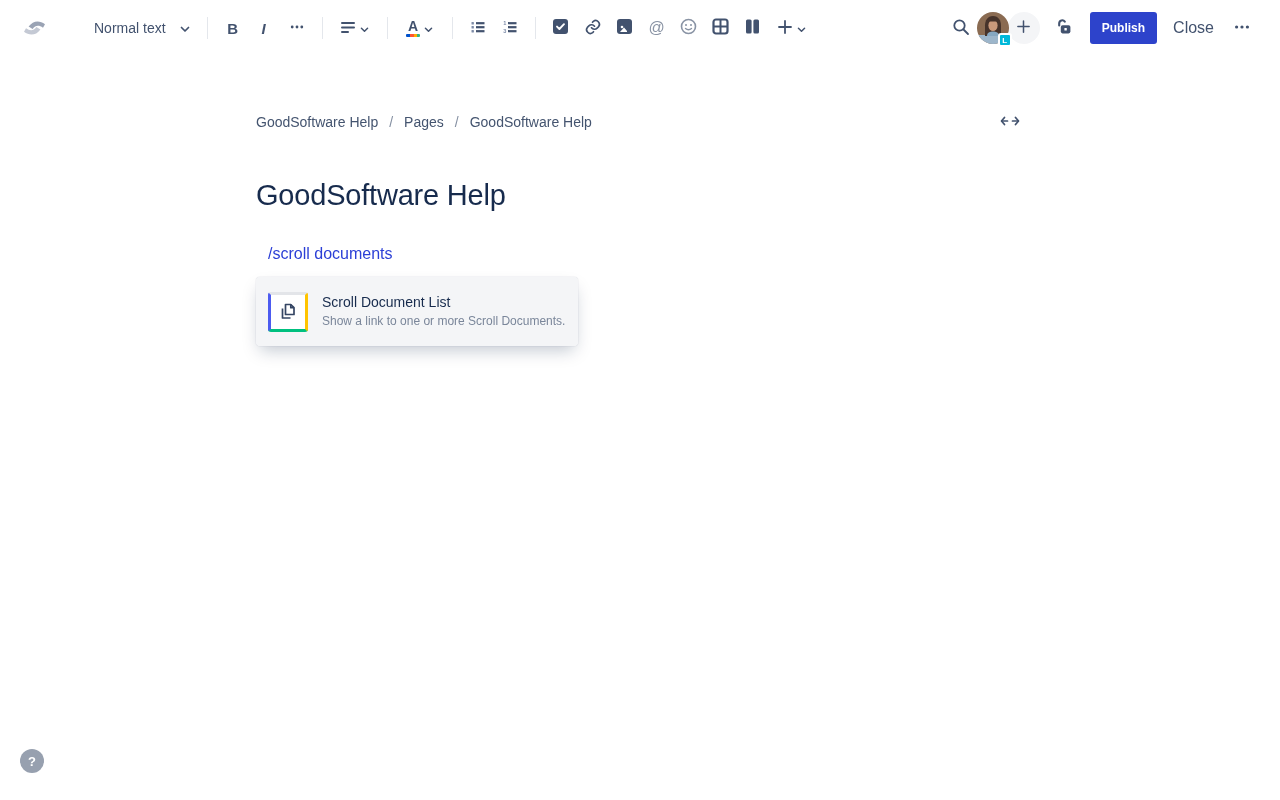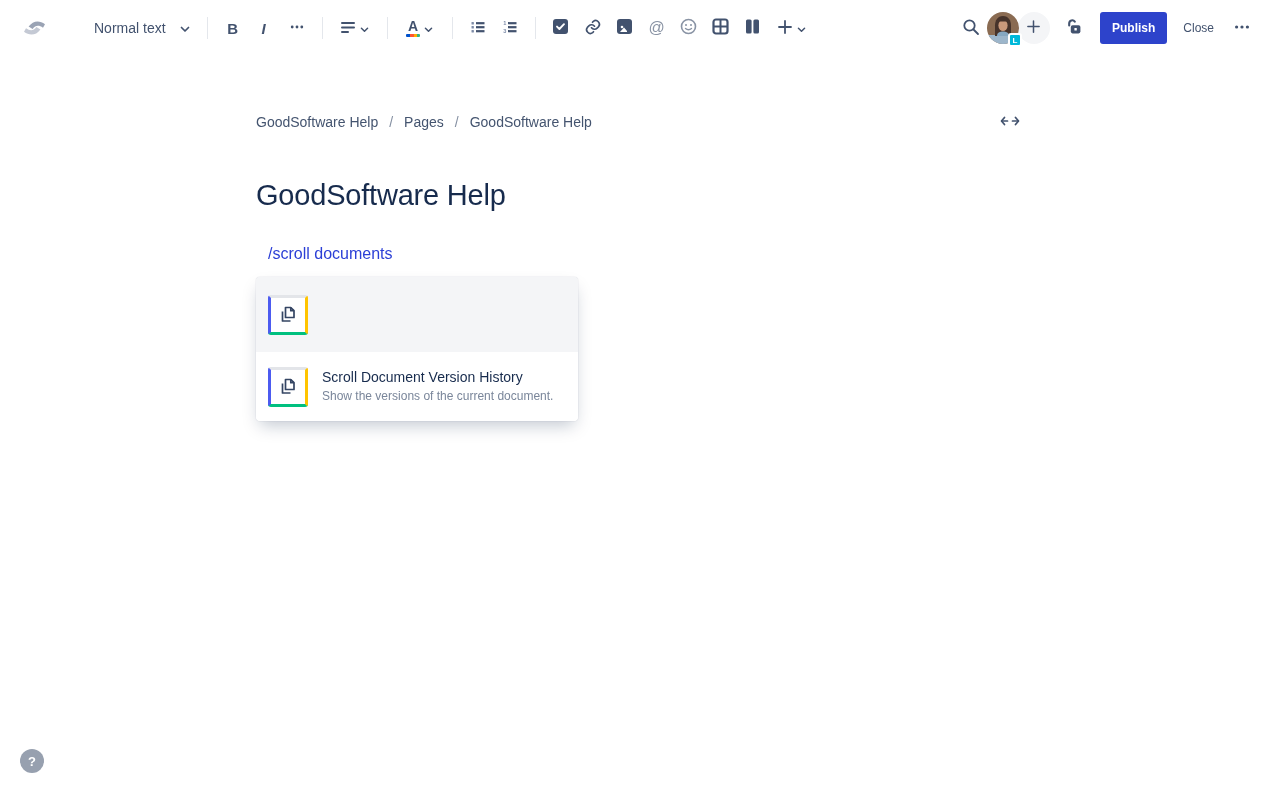--- a/index.html
+++ b/index.html
@@ -50,21 +50,21 @@
     display:flex; align-items:center; justify-content:center; color:#42526E; cursor:pointer;
     margin-left:-1px; flex:0 0 auto;
   }
   .publish-btn {
     height:32px; padding:0 12px; margin:0 6px 0 10px; border:none; border-radius:3px;
     background:#2D43CB; color:#fff; font-size:12px; font-weight:600; cursor:pointer;
     font-family:inherit;
   }
   .close-btn {
     height:32px; padding:0 10px; border:none; border-radius:3px; background:transparent;
-    color:#42526E; font-size:12px; font-weight:500; cursor:pointer; font-family:inherit;
+    color:#42526E; font-size:16px; font-weight:500; cursor:pointer; font-family:inherit;
   }
   .tb-right .ibtn { margin-left:2px; }
 
   
   .crumb-row {
     position:absolute; top:111px; left:256px; width:768px; height:22px;
     display:flex; align-items:center; justify-content:space-between;
   }
   .breadcrumb { display:flex; align-items:center; gap:11px; font-size:14px; }
   .breadcrumb a { color:#44546F; text-decoration:none; cursor:pointer; }
@@ -387,34 +387,23 @@
     <div class="popup-item selected">
       <span class="doc-tile">
         <svg width="22" height="22" viewBox="0 0 22 22">
             <g fill="none" stroke="#344563" stroke-width="1.7" stroke-linejoin="round">
               <path d="M5.5 7.5 L5.5 17 L13.5 17"></path>
               <path d="M8.5 3.5 L13.8 3.5 L17 6.7 L17 13.5 L8.5 13.5 Z"></path>
               <path d="M13.8 3.5 L13.8 6.7 L17 6.7"></path>
             </g>
           </svg>
       </span>
-    </div>
-    <div class="popup-item">
-      <span class="doc-tile">
-        <svg width="22" height="22" viewBox="0 0 22 22">
-            <g fill="none" stroke="#344563" stroke-width="1.7" stroke-linejoin="round">
-              <path d="M5.5 7.5 L5.5 17 L13.5 17"></path>
-              <path d="M8.5 3.5 L13.8 3.5 L17 6.7 L17 13.5 L8.5 13.5 Z"></path>
-              <path d="M13.8 3.5 L13.8 6.7 L17 6.7"></path>
-            </g>
-          </svg>
-      </span>
       <span class="pi-text">
-        <span class="pi-title">Scroll Document Version History</span>
-        <span class="pi-desc">Show the versions of the current document.</span>
+        <span class="pi-title">Scroll Document List</span>
+        <span class="pi-desc">Show a link to one or more Scroll Documents.</span>
       </span>
     </div>
   </div>
 
   <button class="help-btn">
     <span>?</span>
   </button>
 
 </div>
 

